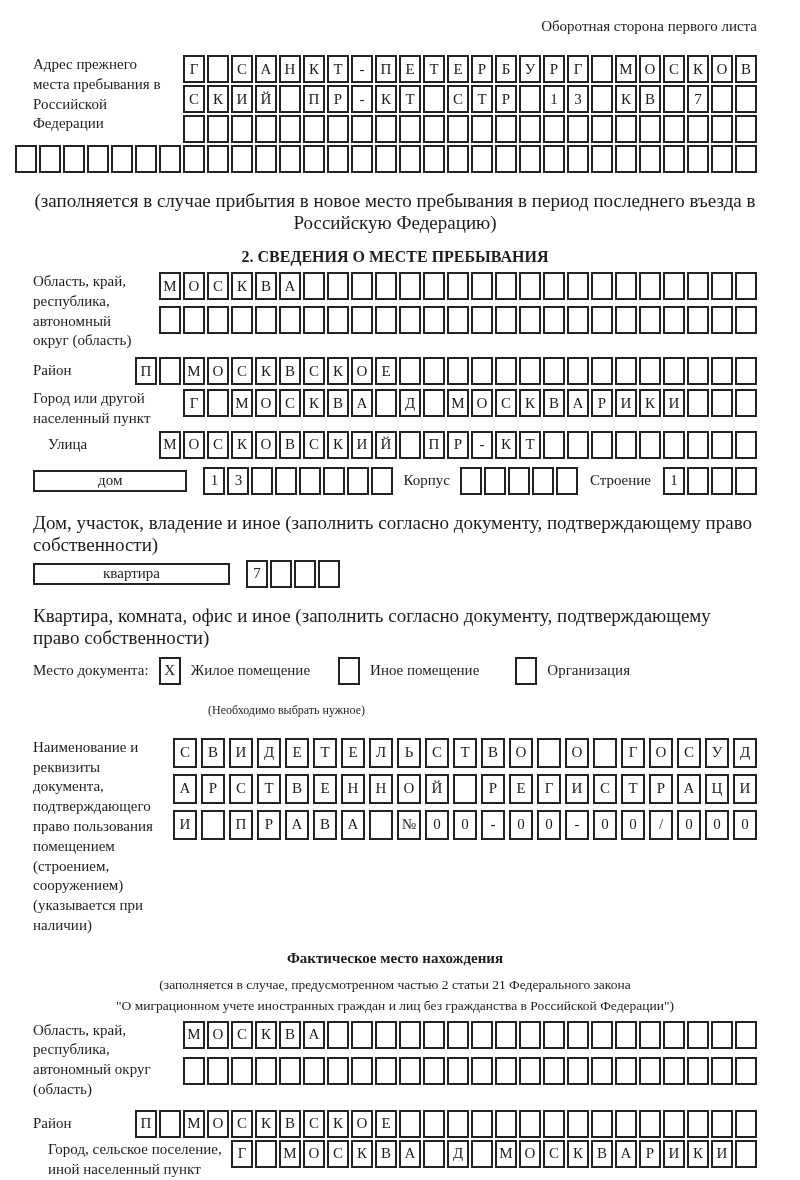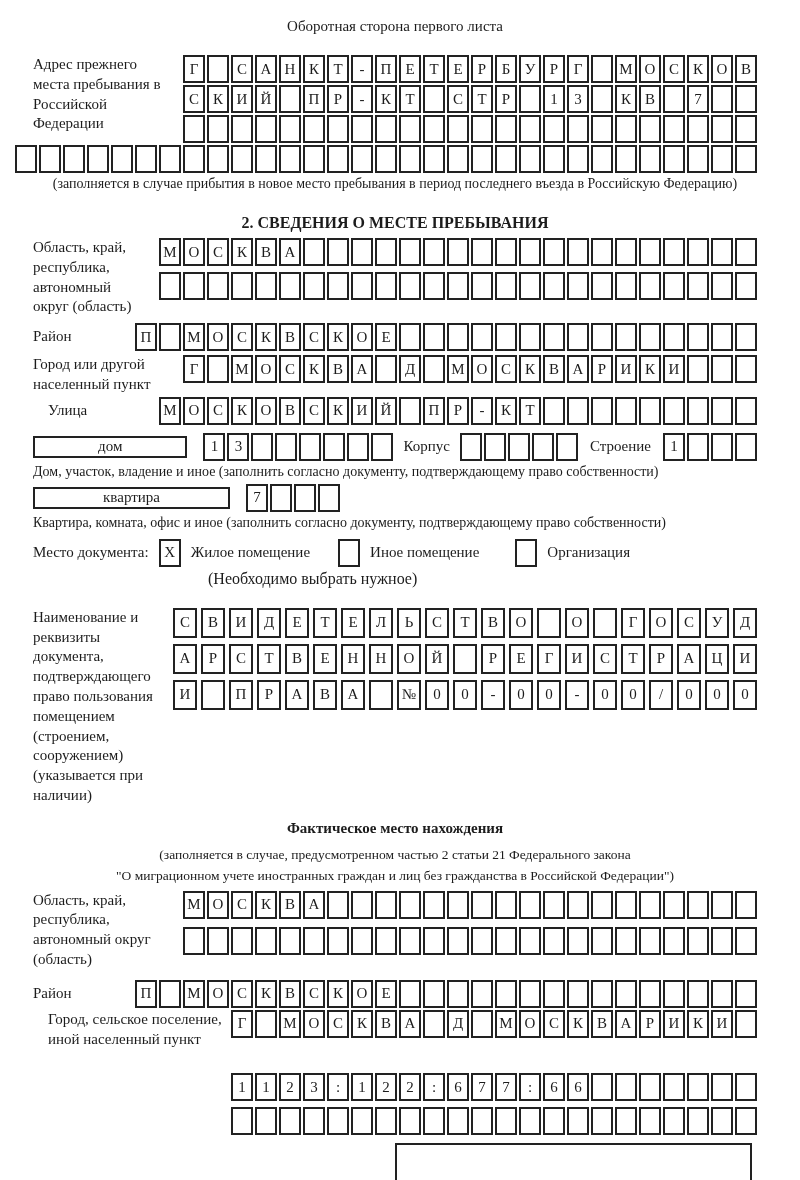--- a/index.html
+++ b/index.html
@@ -2,21 +2,21 @@
 <html lang="ru"><head>
 <meta charset="utf-8">
 <style>
   html,body{margin:0;padding:0;background:#fff;}
   .page{
     width:800px;min-height:1180px;box-sizing:border-box;
     padding:12px 43px 10px 33px;
     font-family:"Liberation Serif","DejaVu Serif",serif;
     color:#1c1c1c;background:#fff;position:relative;
   }
-  .hdr-note{text-align:center;font-size:15px;margin-top:6px;}
+  .hdr-note{text-align:right;font-size:15px;margin-top:6px;}
   .field{display:flex;align-items:flex-start;margin-top:6px;}
   .label{font-size:15px;line-height:1.32;}
   .lbl-prev{width:140px;}
   .lbl-region{width:112px;}
   .lbl-region2{width:150px;}
   .lbl-one{width:150px;padding-top:4px;}
   .lbl-city{width:160px;}
   .lbl-city2{width:212px;}
   .lbl-doc{width:205px;}
   .lbl-cad{width:195px;}
@@ -24,36 +24,36 @@
   .rows.gap6{gap:6px;}
   .boxes{display:flex;gap:2px;justify-content:flex-end;}
   .cell{
     box-sizing:border-box;width:22px;height:28px;border:2px solid #222;
     display:inline-flex;align-items:center;justify-content:center;
     font-size:15px;line-height:1;background:#fff;flex:0 0 auto;
   }
   .doc-boxes{gap:4px;}
   .doc-boxes .cell{width:24px;height:30px;}
   .fullrow{margin-top:2px;}
-  .caption{font-size:14px;margin-top:3px;}
+  .caption{font-size:19px;margin-top:17px;}
   .caption.center{text-align:center;}
-  .sec-title{font-size:16px;font-weight:bold;text-align:center;margin-top:22px;}
+  .sec-title{font-size:16px;font-weight:bold;text-align:center;margin-top:14px;}
   .sub-title{font-size:15px;font-weight:bold;text-align:center;margin-top:14px;}
   .sub-note{font-size:13.5px;text-align:center;line-height:1.55;margin-top:8px;}
   .house-row{display:flex;align-items:center;margin-top:8px;}
   .named-box{
     box-sizing:border-box;border:2px solid #222;height:22px;
     display:inline-flex;align-items:center;justify-content:center;font-size:15px;
   }
   .house-box{width:164px;}
   .apt-box{width:197px;}
   .inline-label{font-size:15px;white-space:nowrap;}
   .stay-row{display:flex;align-items:center;margin-top:8px;font-size:15px;}
   .stay-row .cell{margin:0 10px;}
-  .stay-caption{font-size:16px;margin-top:3px;margin-left:175px;}
+  .stay-caption{font-size:12px;margin-top:18px;margin-left:175px;}
   .stamp-box{
     box-sizing:border-box;border:2px solid #222;width:357px;height:175px;
     margin-left:362px;margin-top:8px;background:#fff;
   }
   .mt2{margin-top:2px;margin-left:15px;} .mt4{margin-top:4px;} .mt8{margin-top:20px;} .mt10{margin-top:10px;}
 </style>
 </head>
 <body>
 
 <div class="page">

